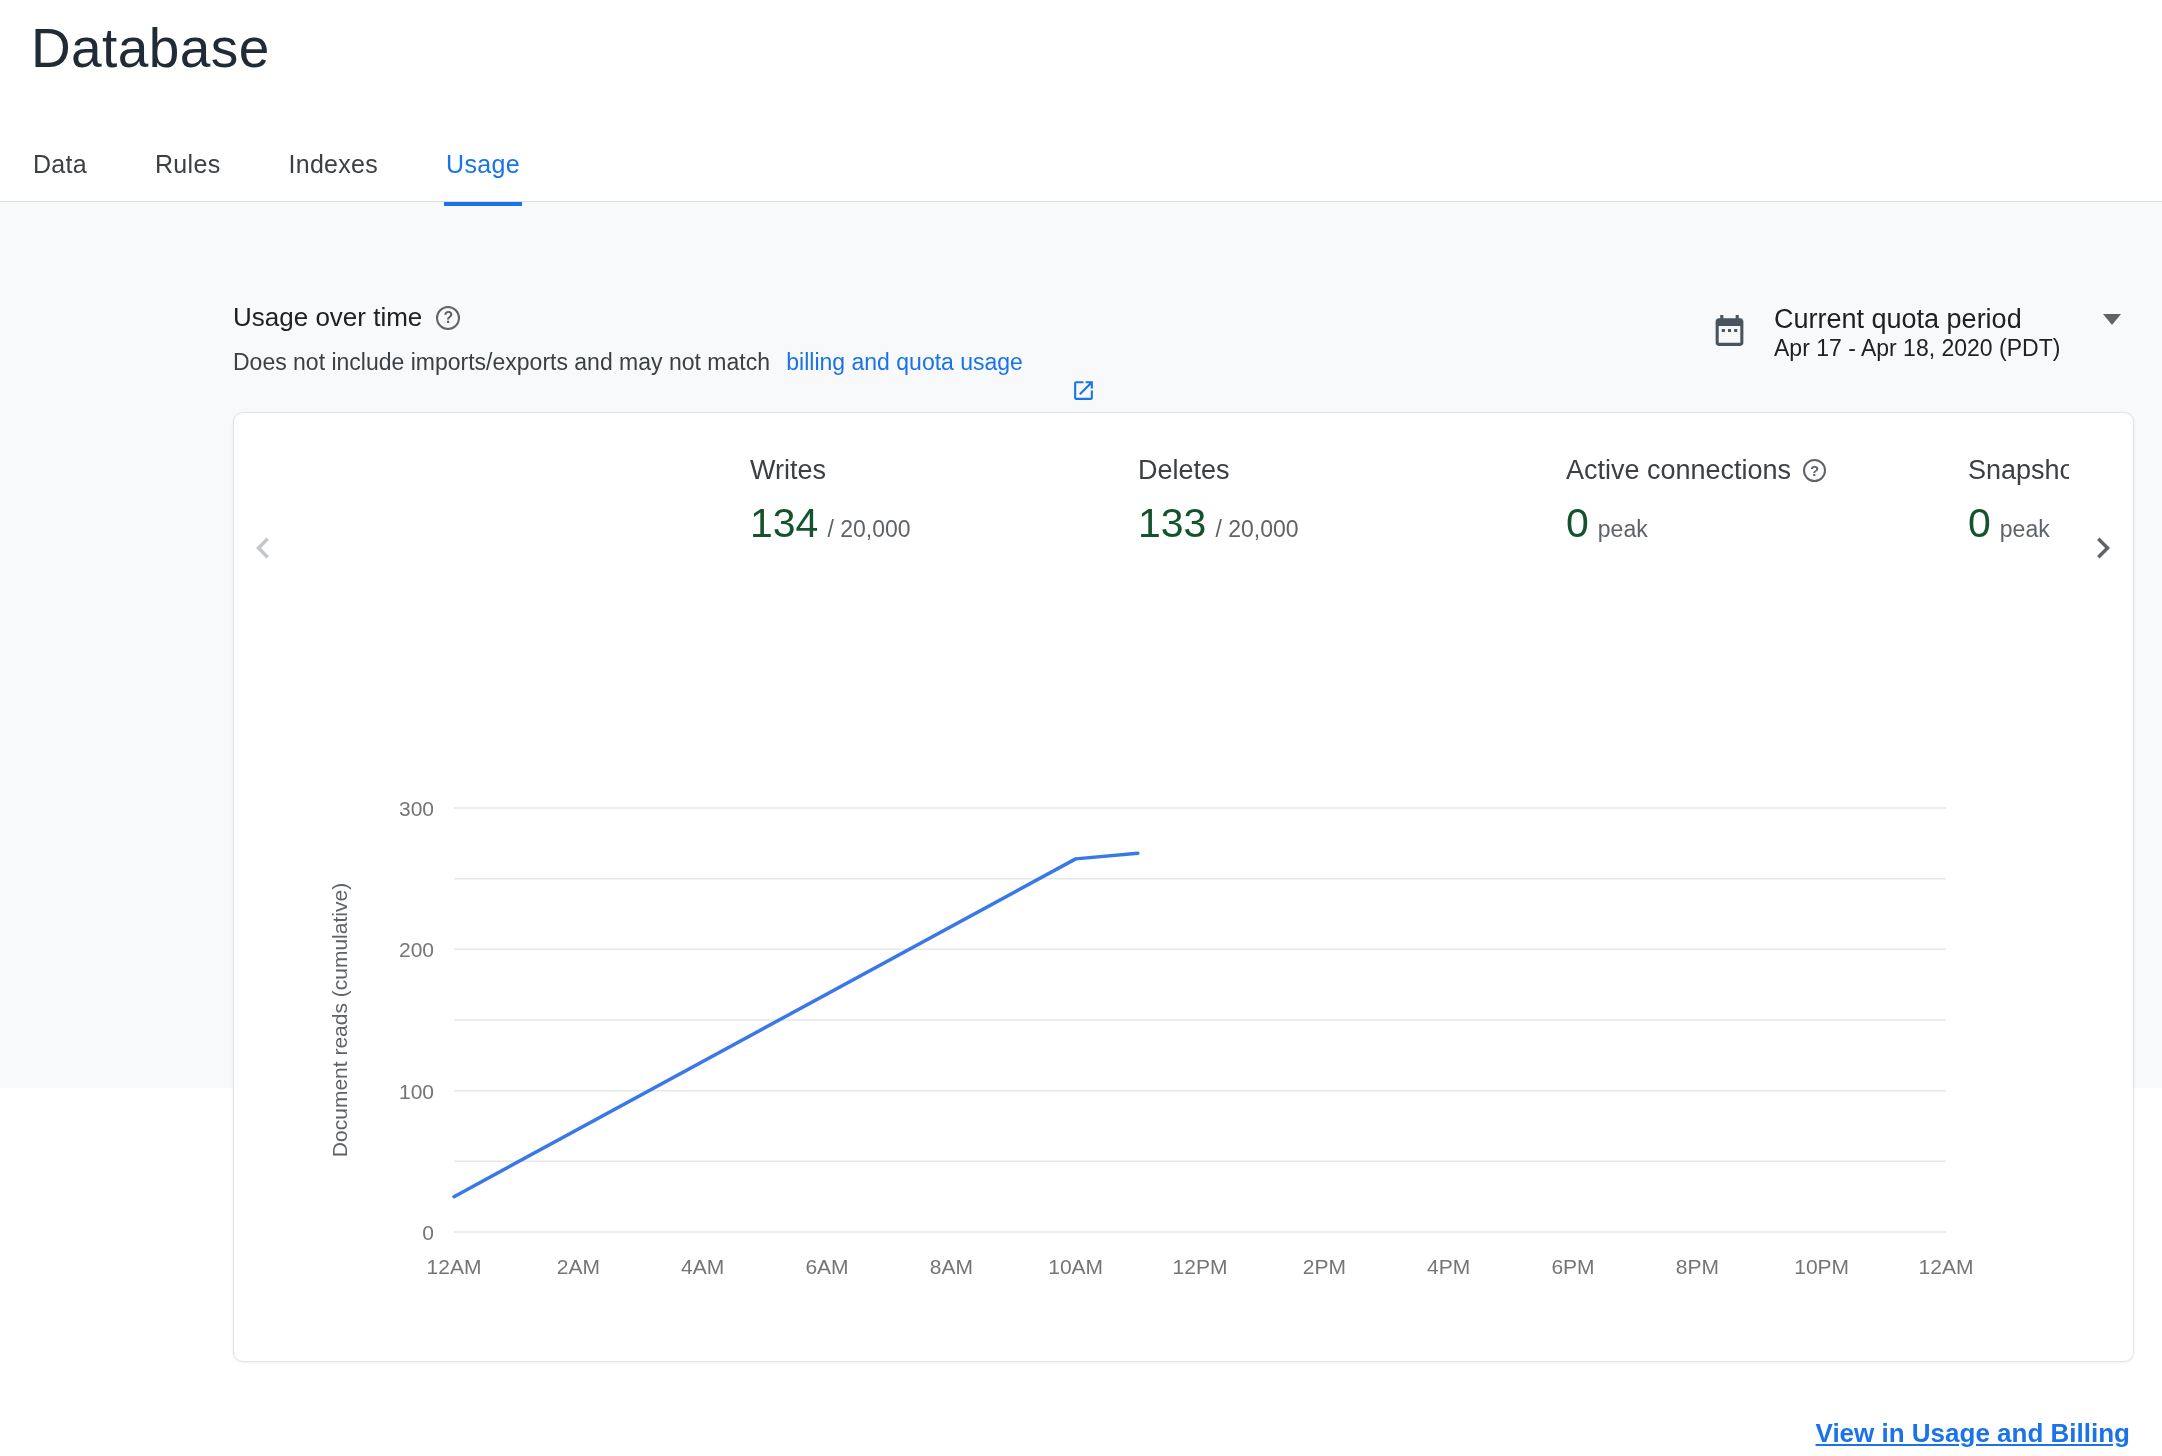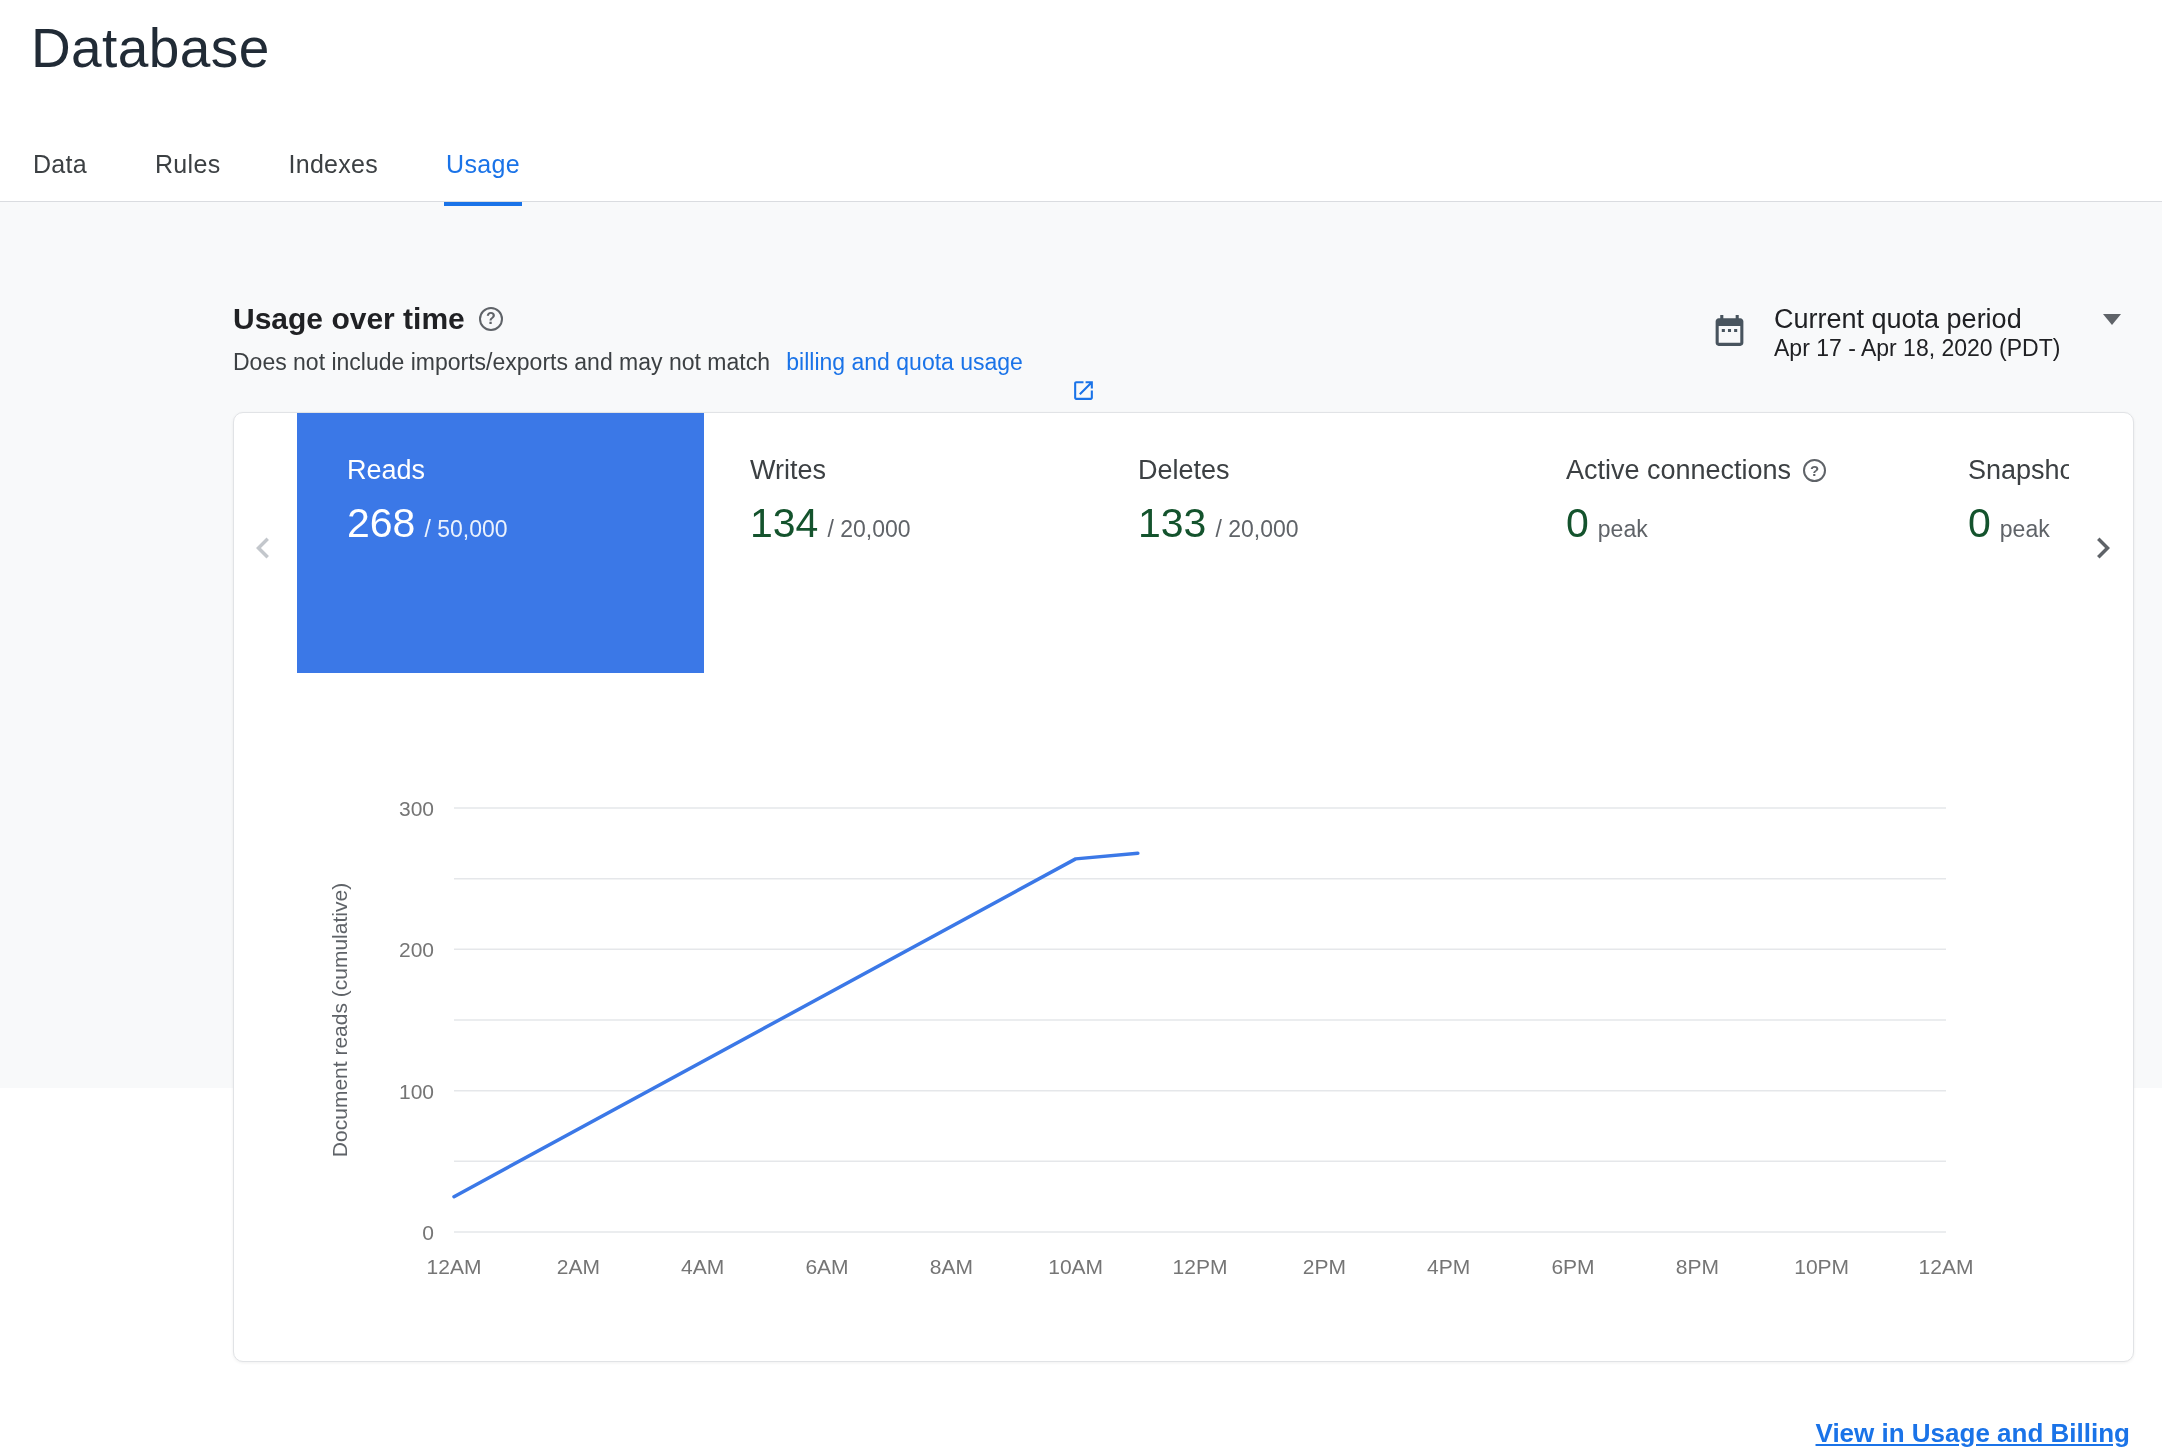--- a/index.html
+++ b/index.html
@@ -16,21 +16,21 @@
   .caret{width:0;height:0;border-left:9px solid transparent;border-right:9px solid transparent;border-top:11px solid #5f6368;margin-left:4px}
 
   
   .tabs{position:absolute;left:31px;top:140px;display:flex;gap:64px}
   .tab{font-size:25px;font-weight:500;color:#3c4043;letter-spacing:.3px;padding:10px 2px 23px;border-bottom:4px solid transparent;cursor:pointer}
   .tab.active{color:#1a73e8;border-bottom-color:#1a73e8}
   .tabs-divider{position:absolute;left:0;top:201px;width:100%;height:1px;background:#dadce0}
 
   
   .usage-heading-row{position:absolute;left:233px;top:302px;display:flex;align-items:center;gap:14px}
-  .usage-heading{font-size:30px;font-weight:700;color:#202124}
+  .usage-heading{font-size:26px;font-weight:400;color:#202124}
   .help-icon{width:24px;height:24px;border:2px solid #5f6368;border-radius:50%;color:#5f6368;display:inline-flex;align-items:center;justify-content:center;font-size:16px;font-weight:700;flex:none;cursor:pointer}
   .help-icon::after{content:"?"}
   .usage-desc{position:absolute;left:233px;top:349px;font-size:23px;color:#3c4043;display:flex;align-items:flex-end;gap:10px;white-space:pre}
   .usage-desc a{color:#1a73e8;cursor:pointer}
   .ext-icon{width:25px;height:25px;display:block}
 
   .period-block{position:absolute;left:1711px;top:304px;display:flex;gap:26px}
   .calendar-icon{width:37px;height:37px;display:block;margin-top:8px}
   .period-texts{width:347px}
   .period-row1{display:flex;justify-content:space-between;align-items:center;cursor:pointer}
@@ -110,27 +110,20 @@
         <span class="period-label">Current quota period</span>
         <span class="caret"></span>
       </div>
       <div class="period-range">Apr 17 - Apr 18, 2020 (PDT)</div>
     </div>
   </div>
 
   <section class="card">
 
     <div class="metrics-viewport">
-      <div class="metric metric-tile">
-        <div class="m-label">Reads</div>
-        <div class="m-value-row">
-          <span class="m-value">268</span>
-          <span class="m-suffix">/ 50,000</span>
-        </div>
-      </div>
 
       <div class="metric metric-col metric-writes">
         <div class="m-label">Writes</div>
         <div class="m-value-row">
           <span class="m-value">134</span>
           <span class="m-suffix">/ 20,000</span>
         </div>
       </div>
 
       <div class="metric metric-col metric-deletes">

